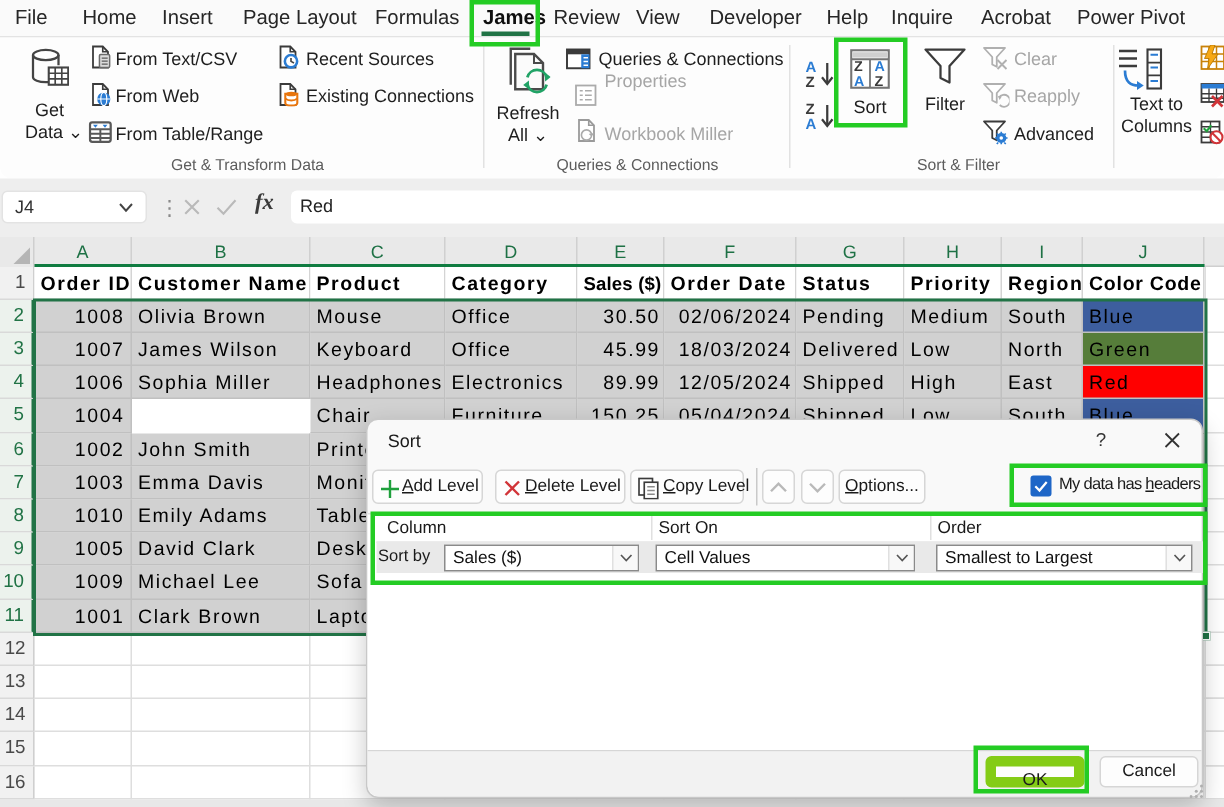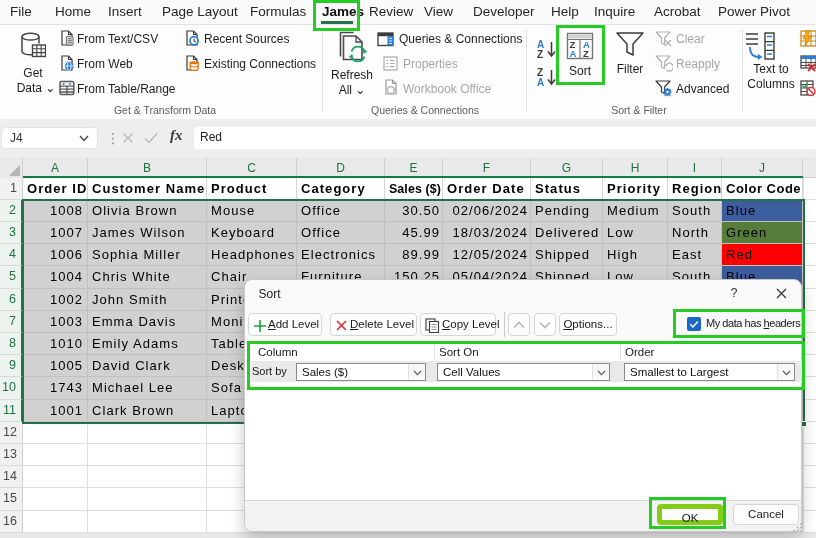--- a/index.html
+++ b/index.html
@@ -120,28 +120,28 @@
 <rect x="1" y="1" width="15" height="12.5" fill="#fff" stroke="#3b3b3b" stroke-width="1.3"></rect>
 <rect x="1" y="1" width="15" height="3.2" fill="#3b3b3b"></rect>
 <rect x="10.5" y="4.2" width="5.5" height="9.3" fill="#2b7cd3"></rect>
 <path d="M12 6.5 H15 M12 9 H15 M12 11.5 H15" stroke="#fff" stroke-width="0.9"></path>
 </svg>
 <div class="rlabel" style="left:399px;top:32px">Queries &amp; Connections</div>
 <svg style="position:absolute;left:383px;top:56px" width="15" height="15" viewBox="0 0 15 15">
 <rect x="1" y="1" width="13" height="13" fill="#fff" stroke="#ababab" stroke-width="1.2"></rect>
 <path d="M3.5 4.5 h2 M3.5 7.5 h2 M3.5 10.5 h2 M7 4.5 h4.5 M7 7.5 h4.5 M7 10.5 h4.5" stroke="#ababab" stroke-width="1.1"></path>
 </svg>
-<div class="rlabel gray" style="left:403px;top:57px">Properties</div>
+<div class="rlabel gray" style="left:403px;top:47px">Properties</div>
 <svg style="position:absolute;left:383px;top:79px" width="16" height="16" viewBox="0 0 16 16">
 <path d="M3 1 H9.5 L13 4.5 V15 H3 Z" fill="#fff" stroke="#9a9a9a" stroke-width="1.2"></path>
 <path d="M9.5 1 L9.5 4.5 H13" fill="none" stroke="#9a9a9a" stroke-width="1.1"></path>
 <circle cx="8" cy="11" r="3.4" fill="none" stroke="#ababab" stroke-width="1.1"></circle>
       <path d="M11.5 11 l1.2 -1.2 M11.4 11.2 l-1.4 -1" stroke="#ababab" stroke-width="1"></path>
     </svg>
-<div class="rlabel gray" style="left:403px;top:82px">Workbook Office</div>
+<div class="rlabel gray" style="left:403px;top:82px">Workbook Miller</div>
 <svg style="position:absolute;left:536px;top:39px" width="22" height="20" viewBox="0 0 22 20">
 <text x="1" y="9" font-size="10" font-weight="bold" fill="#2b7cd3" font-family="Liberation Sans">A</text>
 <text x="1" y="19" font-size="10" font-weight="bold" fill="#3b3b3b" font-family="Liberation Sans">Z</text>
 <path d="M15.5 3 V16" stroke="#3b3b3b" stroke-width="1.5"></path>
 <path d="M12 12.5 L15.5 17 L19 12.5" fill="none" stroke="#3b3b3b" stroke-width="1.5"></path>
 </svg>
 <svg style="position:absolute;left:536px;top:67px" width="22" height="20" viewBox="0 0 22 20">
 <text x="1" y="9" font-size="10" font-weight="bold" fill="#3b3b3b" font-family="Liberation Sans">Z</text>
 <text x="1" y="19" font-size="10" font-weight="bold" fill="#2b7cd3" font-family="Liberation Sans">A</text>
 <path d="M15.5 3 V16" stroke="#3b3b3b" stroke-width="1.5"></path>
@@ -283,21 +283,20 @@
 <div class="cell sel" style="left:88px;top:244.2px;width:119px;height:22.2px">Sophia Miller</div>
 <div class="cell sel" style="left:207px;top:244.2px;width:90px;height:22.2px">Headphones</div>
 <div class="cell sel" style="left:297px;top:244.2px;width:88px;height:22.2px">Electronics</div>
 <div class="cell sel num" style="left:385px;top:244.2px;width:58px;height:22.2px;padding-right:2px">89.99</div>
 <div class="cell sel num" style="left:443px;top:244.2px;width:88px;height:22.2px;padding-right:2px">12/05/2024</div>
 <div class="cell sel" style="left:531px;top:244.2px;width:72px;height:22.2px">Shipped</div>
 <div class="cell sel" style="left:603px;top:244.2px;width:65px;height:22.2px">High</div>
 <div class="cell sel" style="left:668px;top:244.2px;width:54px;height:22.2px">East</div>
 <div class="cell sel" style="left:722px;top:244.2px;width:81px;height:22.2px;background:#ff0000">Red</div>
 <div class="cell sel num" style="left:23px;top:266.4px;width:65px;height:22.2px">1004</div>
-<div class="cell sel" style="left:88px;top:266.4px;width:119px;height:22.2px">Chris White</div>
 <div class="cell sel" style="left:207px;top:266.4px;width:90px;height:22.2px">Chair</div>
 <div class="cell sel" style="left:297px;top:266.4px;width:88px;height:22.2px">Furniture</div>
 <div class="cell sel num" style="left:385px;top:266.4px;width:58px;height:22.2px;padding-right:2px">150.25</div>
 <div class="cell sel num" style="left:443px;top:266.4px;width:88px;height:22.2px;padding-right:2px">05/04/2024</div>
 <div class="cell sel" style="left:531px;top:266.4px;width:72px;height:22.2px">Shipped</div>
 <div class="cell sel" style="left:603px;top:266.4px;width:65px;height:22.2px">Low</div>
 <div class="cell sel" style="left:668px;top:266.4px;width:54px;height:22.2px">South</div>
 <div class="cell sel" style="left:722px;top:266.4px;width:81px;height:22.2px;background:#3d5e9e">Blue</div>
 <div class="cell sel num" style="left:23px;top:288.6px;width:65px;height:22.2px">1002</div>
 <div class="cell sel" style="left:88px;top:288.6px;width:119px;height:22.2px">John Smith</div>
@@ -332,21 +331,21 @@
 <div class="cell sel num" style="left:23px;top:355.2px;width:65px;height:22.2px">1005</div>
 <div class="cell sel" style="left:88px;top:355.2px;width:119px;height:22.2px">David Clark</div>
 <div class="cell sel" style="left:207px;top:355.2px;width:90px;height:22.2px">Desk</div>
 <div class="cell sel" style="left:297px;top:355.2px;width:88px;height:22.2px">Furniture</div>
 <div class="cell sel num" style="left:385px;top:355.2px;width:58px;height:22.2px;padding-right:2px">320.00</div>
 <div class="cell sel num" style="left:443px;top:355.2px;width:88px;height:22.2px;padding-right:2px">20/03/2024</div>
 <div class="cell sel" style="left:531px;top:355.2px;width:72px;height:22.2px">Pending</div>
 <div class="cell sel" style="left:603px;top:355.2px;width:65px;height:22.2px">High</div>
 <div class="cell sel" style="left:668px;top:355.2px;width:54px;height:22.2px">East</div>
 <div class="cell sel" style="left:722px;top:355.2px;width:81px;height:22.2px;background:#c53030">Red</div>
-<div class="cell sel num" style="left:23px;top:377.4px;width:65px;height:22.2px">1743</div>
+<div class="cell sel num" style="left:23px;top:377.4px;width:65px;height:22.2px">1009</div>
 <div class="cell sel" style="left:88px;top:377.4px;width:119px;height:22.2px">Michael Lee</div>
 <div class="cell sel" style="left:207px;top:377.4px;width:90px;height:22.2px">Sofa</div>
 <div class="cell sel" style="left:297px;top:377.4px;width:88px;height:22.2px">Furniture</div>
 <div class="cell sel num" style="left:385px;top:377.4px;width:58px;height:22.2px;padding-right:2px">540.60</div>
 <div class="cell sel num" style="left:443px;top:377.4px;width:88px;height:22.2px;padding-right:2px">22/04/2024</div>
 <div class="cell sel" style="left:531px;top:377.4px;width:72px;height:22.2px">Shipped</div>
 <div class="cell sel" style="left:603px;top:377.4px;width:65px;height:22.2px">Low</div>
 <div class="cell sel" style="left:668px;top:377.4px;width:54px;height:22.2px">West</div>
 <div class="cell sel" style="left:722px;top:377.4px;width:81px;height:22.2px;background:#3d5e9e">Blue</div>
 <div class="cell sel num" style="left:23px;top:399.6px;width:65px;height:22.2px">1001</div>
@@ -445,21 +444,21 @@
 <div style="position:absolute;left:7.5px;top:85.0px;font-size:11px;color:#1a1a1a">Sort by</div>
 <div class="combo" style="left:51.5px;top:82.5px;width:130px">Sales ($)<span class="chev"><svg style="margin:5px 0 0 4px" width="9" height="6" viewBox="0 0 9 6">
             <path d="M1 1 L4.5 4.7 L8 1" fill="none" stroke="#555" stroke-width="1.1"></path>
           </svg></span></div>
 <div class="combo" style="left:192.5px;top:82.5px;width:173px">Cell Values<span class="chev"><svg style="margin:5px 0 0 4px" width="9" height="6" viewBox="0 0 9 6">
             <path d="M1 1 L4.5 4.7 L8 1" fill="none" stroke="#555" stroke-width="1.1"></path>
           </svg></span></div>
 <div class="combo" style="left:379.5px;top:82.5px;width:171px">Smallest to Largest<span class="chev"><svg style="margin:5px 0 0 4px" width="9" height="6" viewBox="0 0 9 6">
             <path d="M1 1 L4.5 4.7 L8 1" fill="none" stroke="#555" stroke-width="1.1"></path>
           </svg></span></div>
-<div class="dbtn" style="left:412.5px;top:224.0px;width:66px;height:21px;line-height:19px;border:5px solid #84cc16;border-radius:4px">OK</div>
+<div class="dbtn" style="left:412.5px;top:224.0px;width:66px;height:21px;line-height:19px;border:7px solid #84cc16;border-radius:4px">OK</div>
 <div class="dbtn" style="left:488.5px;top:224.0px;width:66px;height:21px;line-height:19px;border-radius:4px">Cancel</div>
 <svg style="position:absolute;left:548.5px;top:242.0px" width="10" height="10" viewBox="0 0 10 10">
 <circle cx="8" cy="2" r="1" fill="#b0b0b0"></circle>
         <circle cx="8" cy="5.5" r="1" fill="#b0b0b0"></circle>
         <circle cx="8" cy="9" r="1" fill="#b0b0b0"></circle>
 <circle cx="4.5" cy="5.5" r="1" fill="#b0b0b0"></circle>
         <circle cx="4.5" cy="9" r="1" fill="#b0b0b0"></circle>
         <circle cx="1" cy="9" r="1" fill="#b0b0b0"></circle>
       </svg>
   </div>

